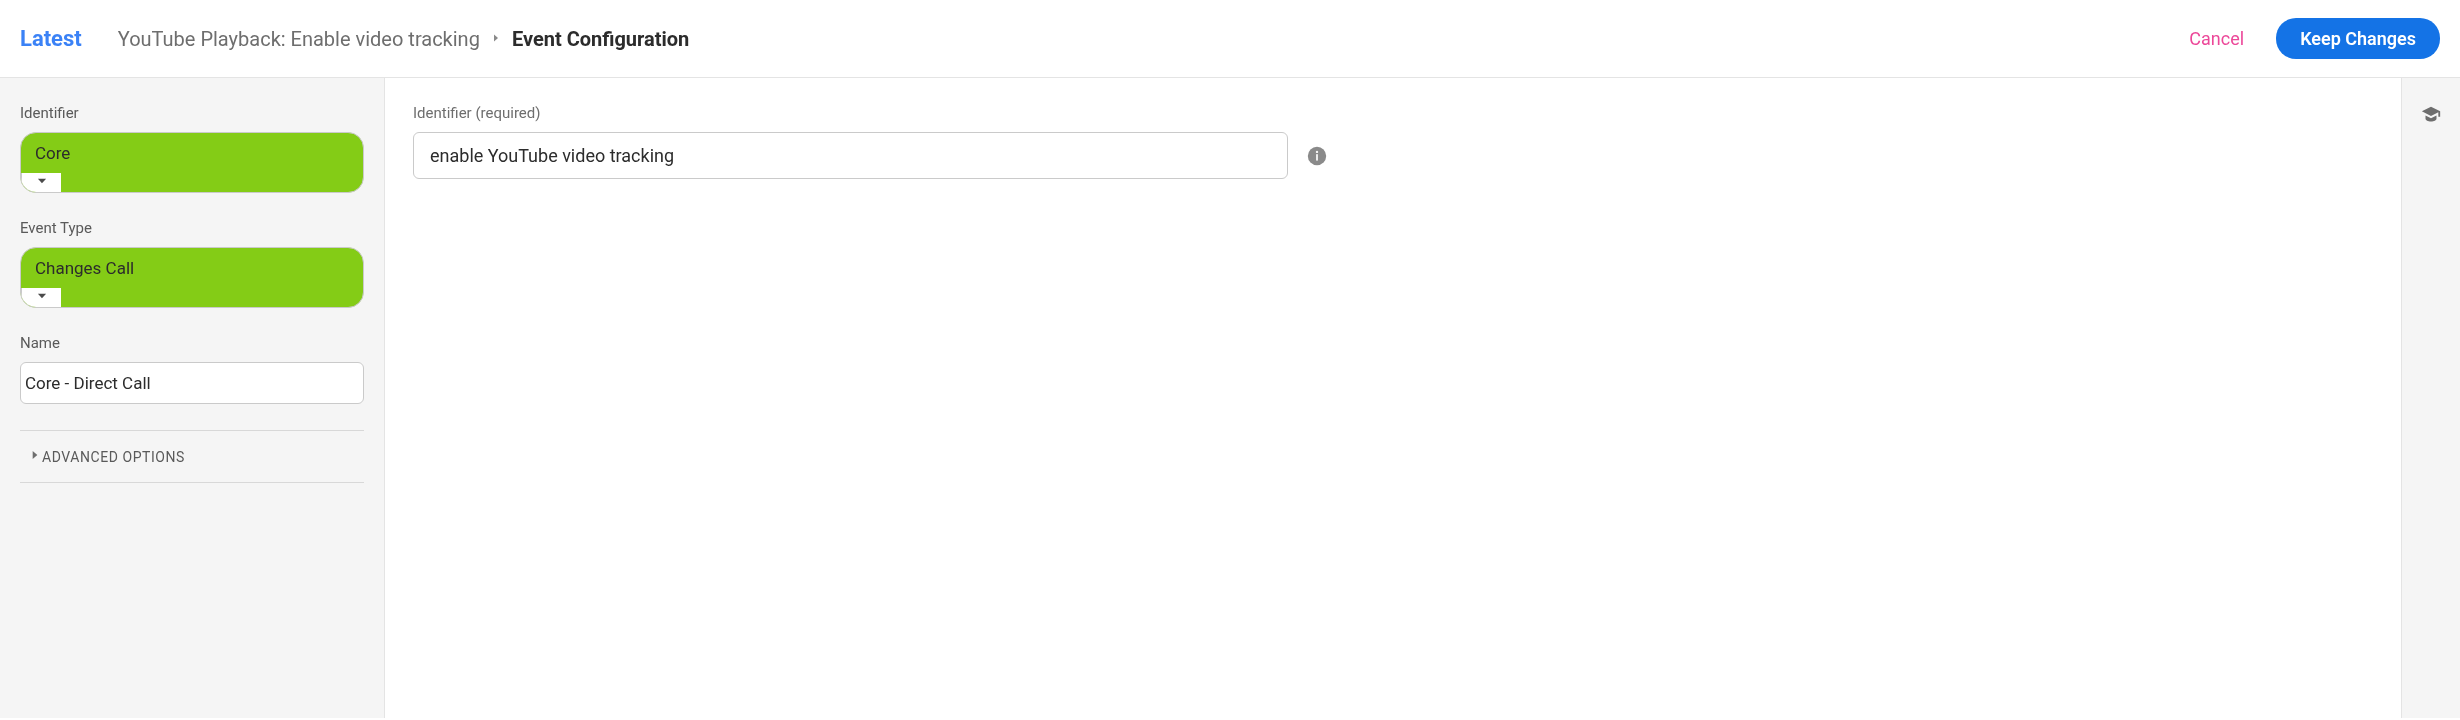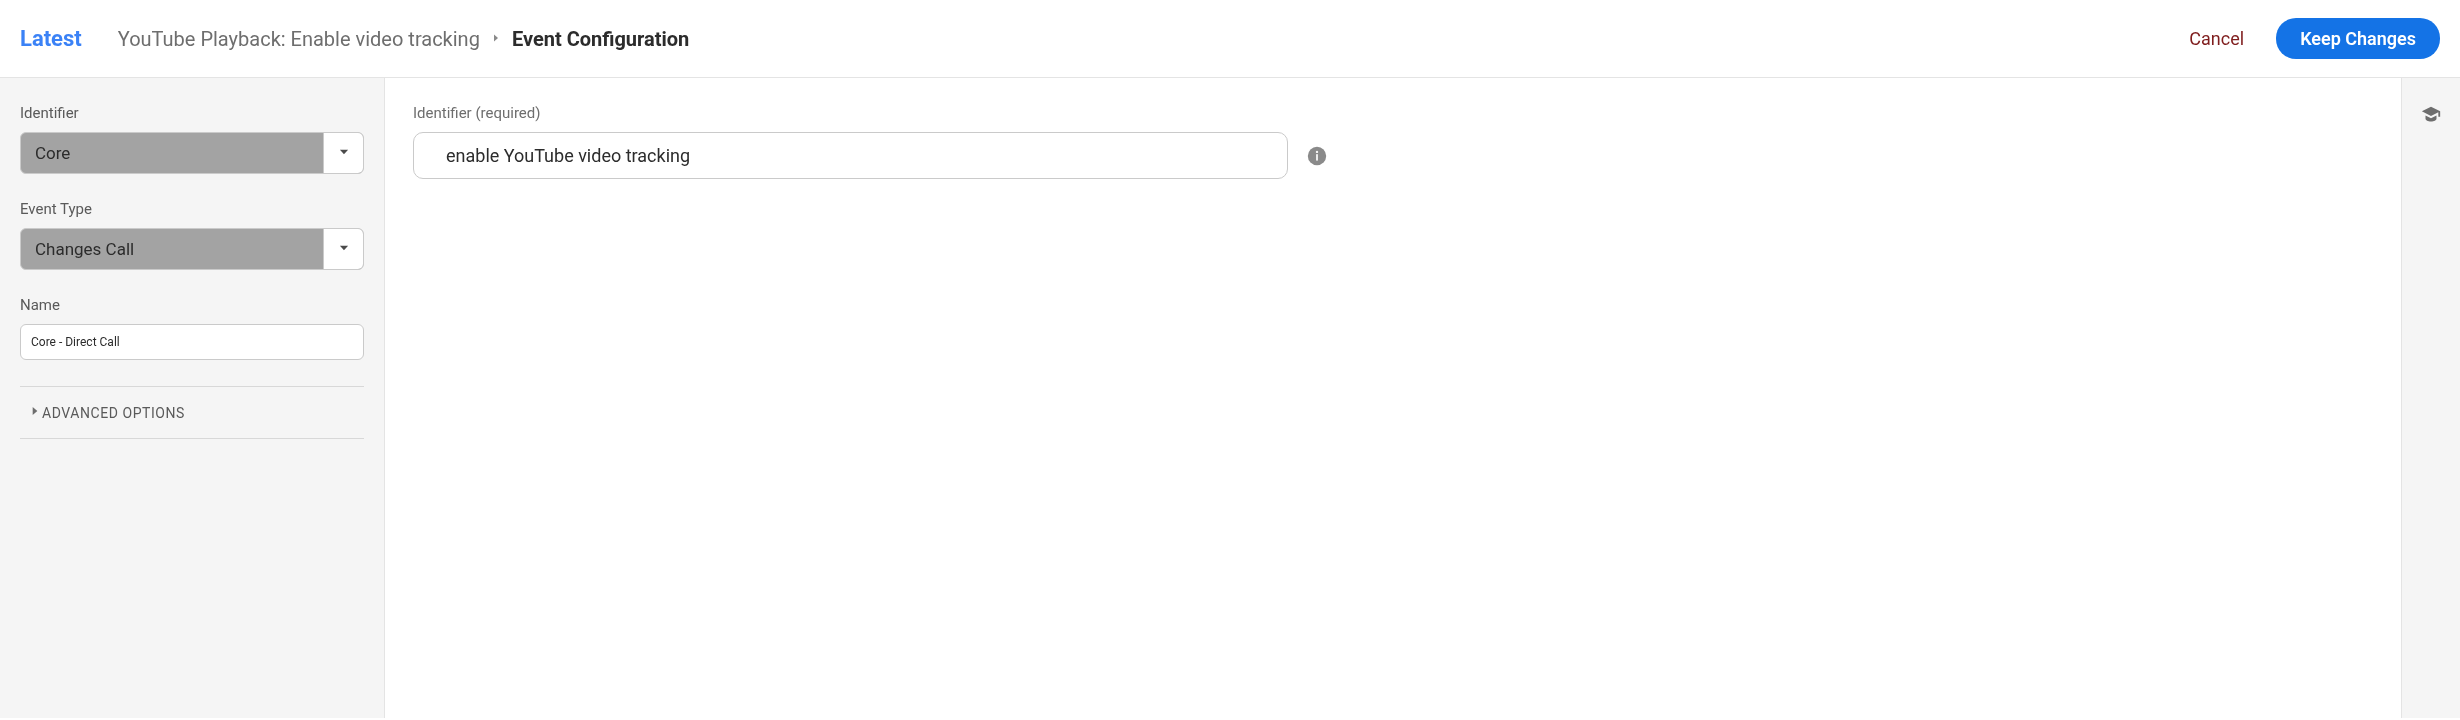--- a/index.html
+++ b/index.html
@@ -47,21 +47,21 @@
     }
     .header-actions {
       display: flex;
       align-items: center;
       gap: 22px;
     }
     .btn-cancel {
       background: none;
       border: none;
       font-size: 18px;
-      color: #7f1d1d;
+      color: #ec4899;
       cursor: pointer;
       padding: 8px 10px;
     }
     .btn-primary {
       background: #1473e6;
       color: #fff;
       border: none;
       border-radius: 20px;
       font-size: 18px;
       font-weight: 600;
@@ -86,23 +86,24 @@
     .field-label {
       font-size: 15px;
       color: #5a5a5a;
       margin-bottom: 10px;
       display: block;
     }
     .select {
       display: flex;
       width: 100%;
       border: 1px solid #cacaca;
-      border-radius: 6px;
-      background: #a3a3a3;
+      border-radius: 16px;
+      background: #84cc16;
       overflow: hidden;
+      flex-direction: column;
     }
     .select-value {
       flex: 1;
       padding: 10px 14px;
       font-size: 17px;
       color: #2c2c2c;
       border: none;
       background: transparent;
       text-align: left;
     }
@@ -118,22 +119,22 @@
     .select-toggle svg {
       width: 14px;
       height: 14px;
       fill: #4b4b4b;
     }
     .text-input {
       width: 100%;
       border: 1px solid #cacaca;
       border-radius: 6px;
       background: #fff;
-      padding: 10px 10px;
-      font-size: 12px;
+      padding: 10px 4px;
+      font-size: 17px;
       color: #2c2c2c;
     }
     .advanced {
       border-top: 1px solid #d8d8d8;
       border-bottom: 1px solid #d8d8d8;
       display: flex;
       align-items: center;
       gap: 0;
       padding: 16px 8px;
       cursor: pointer;
@@ -159,22 +160,21 @@
       color: #6e6e6e;
     }
     .main-row {
       display: flex;
       align-items: center;
       gap: 18px;
     }
     .main-row .text-input {
       max-width: 875px;
       font-size: 18px;
-      padding: 12px 32px;
-      border-radius: 10px;
+      padding: 12px 16px;
     }
     .info-icon {
       width: 22px;
       height: 22px;
       color: #8a8a8a;
       flex: 0 0 auto;
     }
     .rail {
       width: 58px;
       flex: 0 0 58px;

